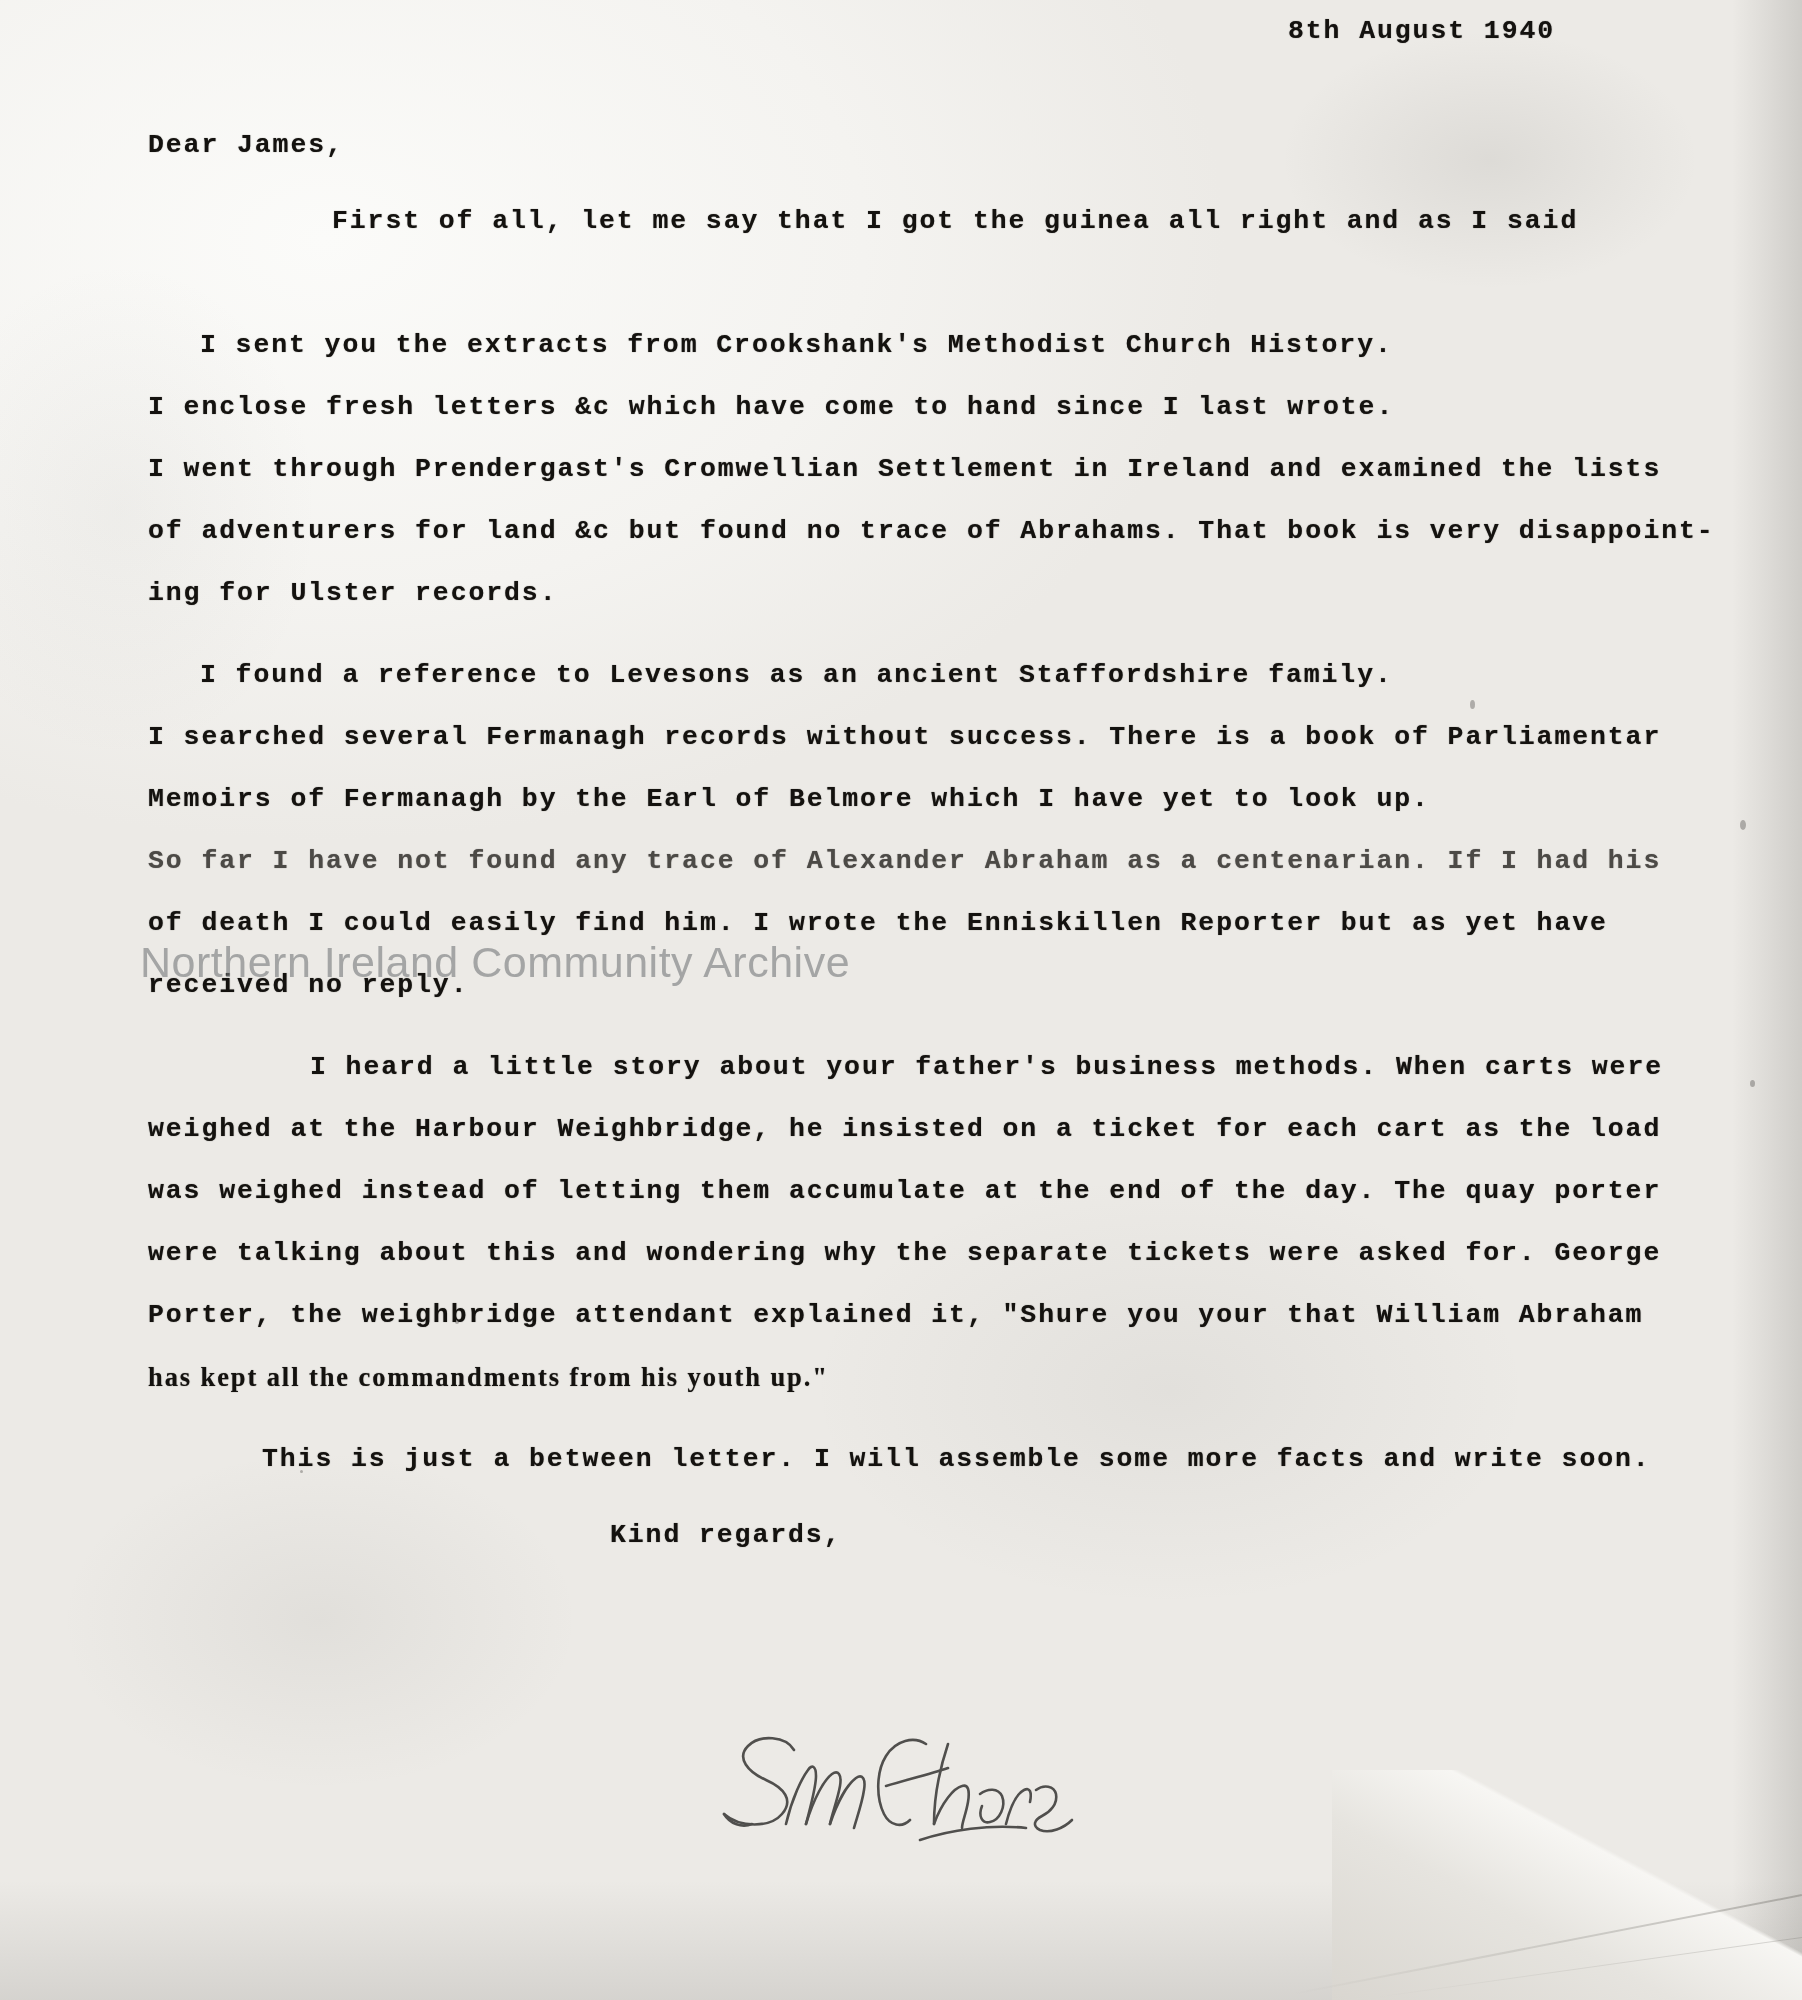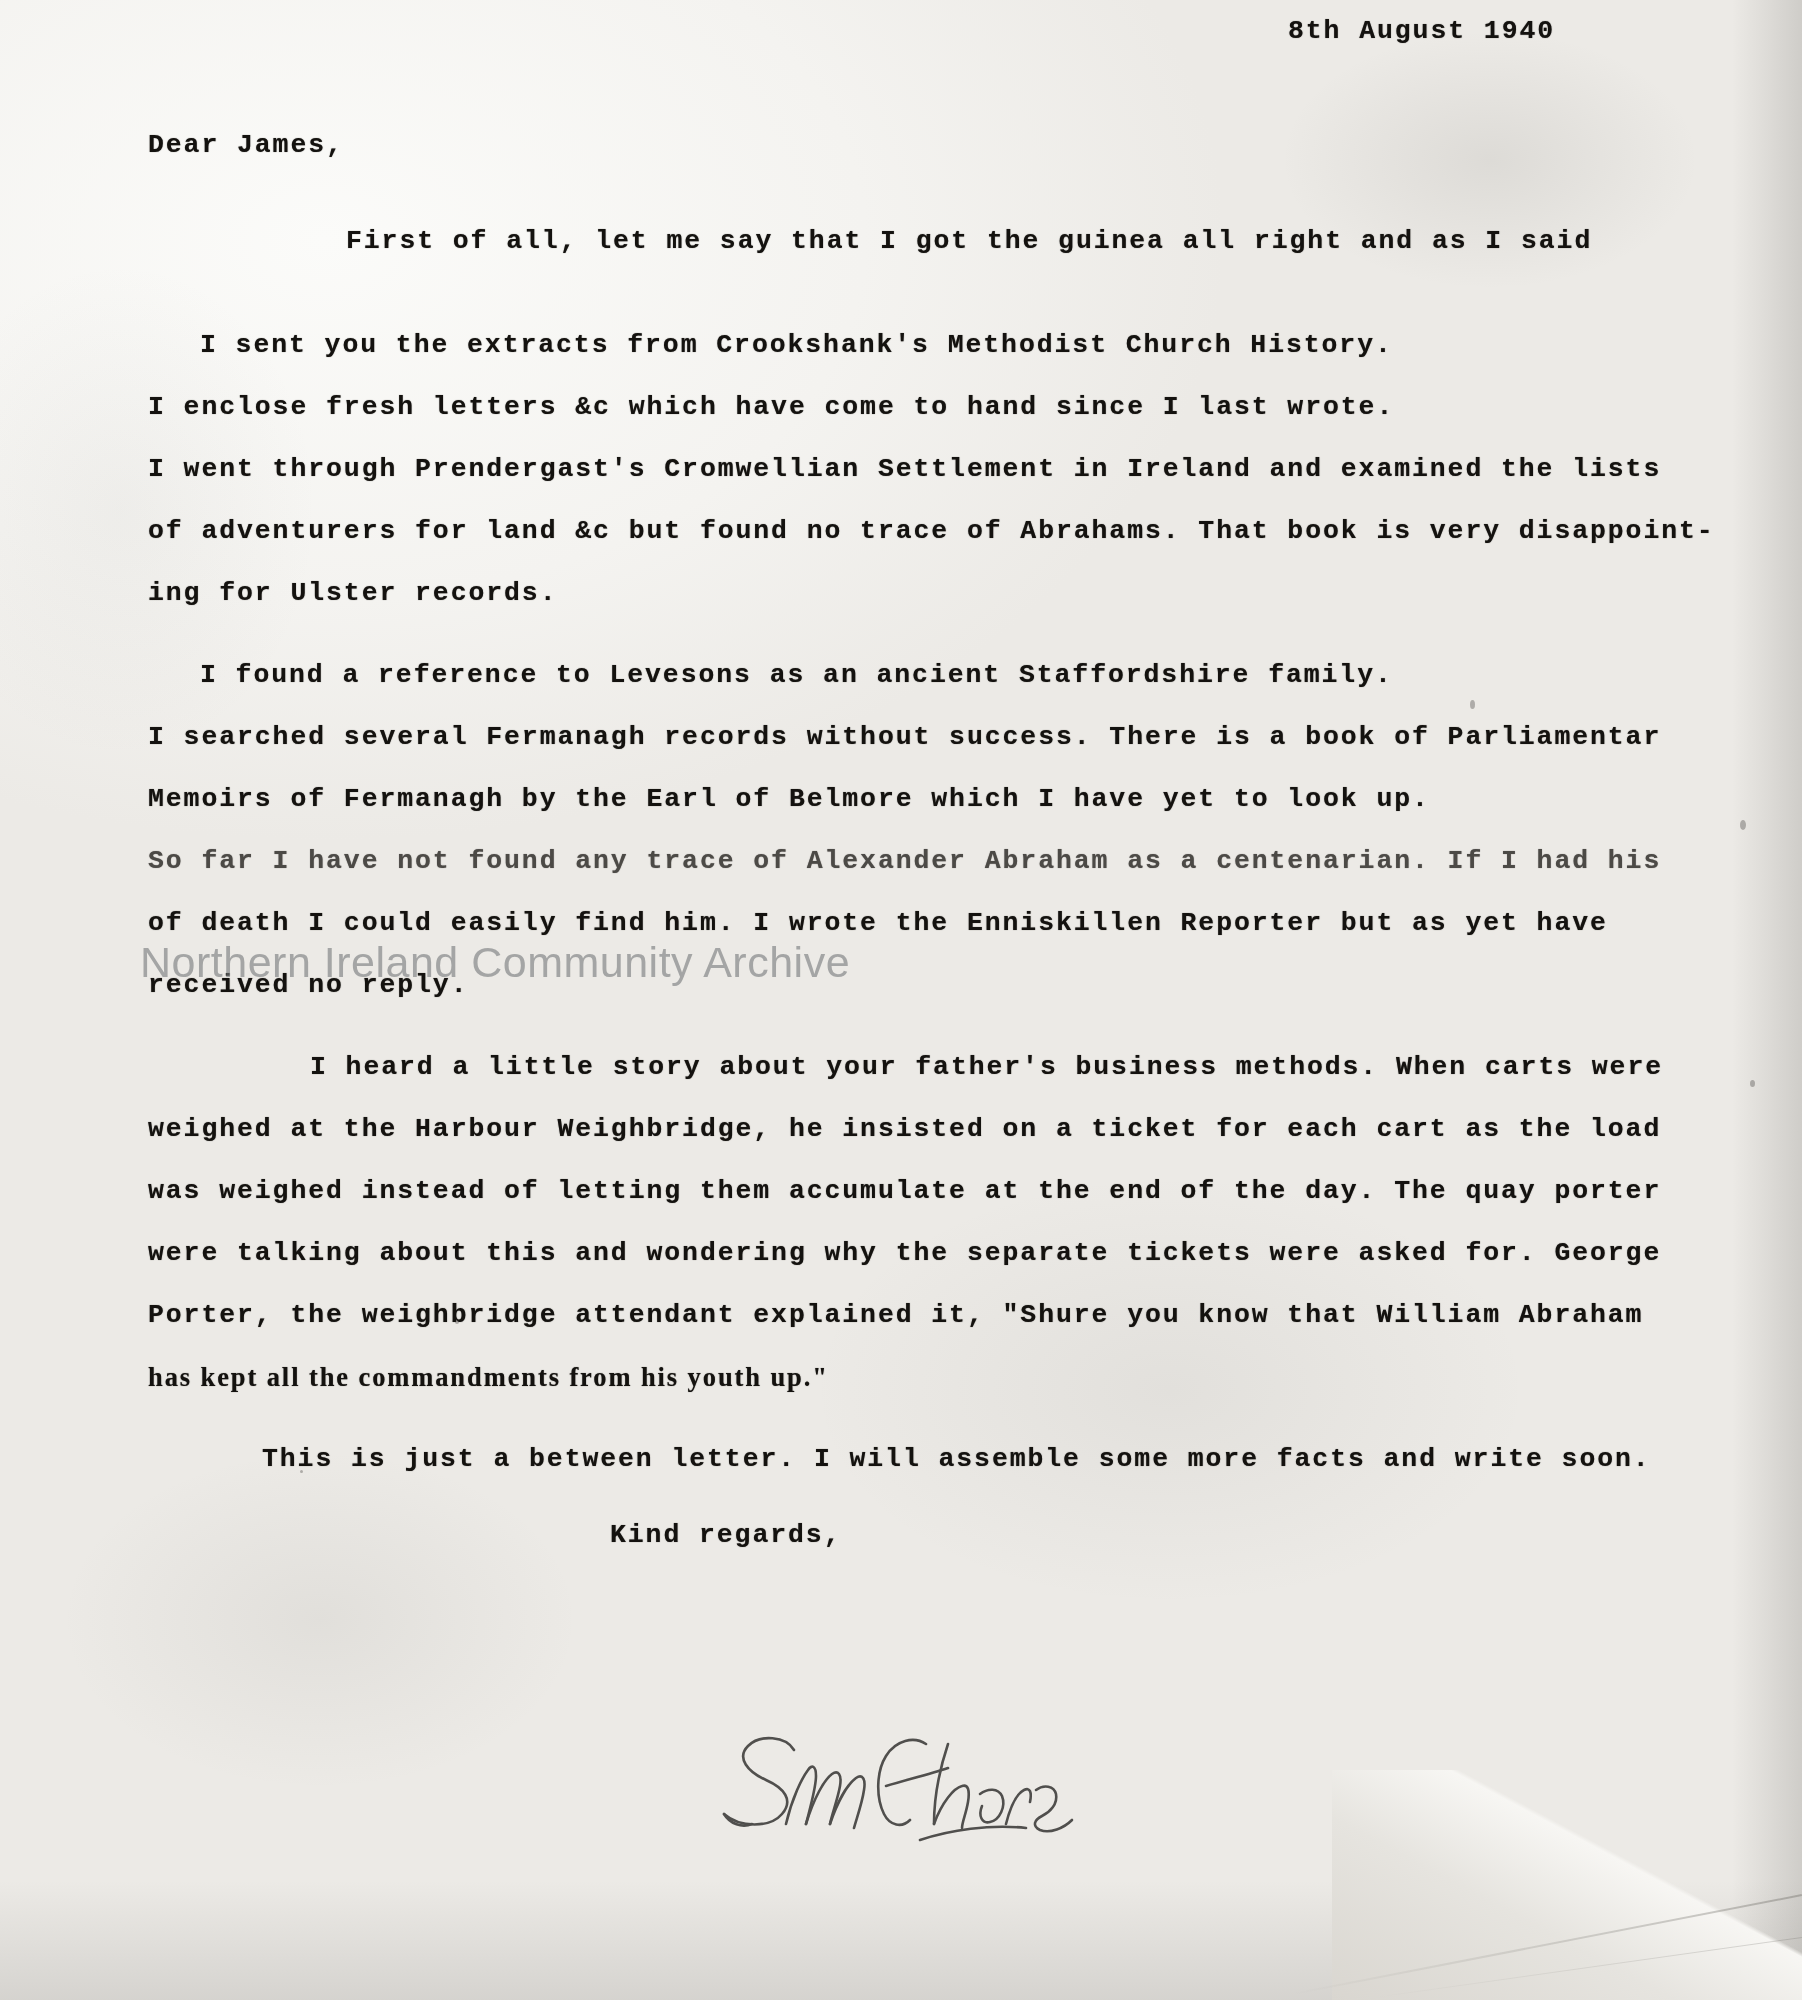--- a/index.html
+++ b/index.html
@@ -154,40 +154,40 @@
   <div class="blotch b2"></div>
   <div class="blotch b3"></div>
   <div class="blotch b4"></div>
 
   <div class="letter">
 
     <div class="tw date">8th August 1940</div>
 
     <div class="tw salutation">Dear James,</div>
 
-    <div class="tw indent" style="top:206px; left:346px;margin-top:20px;">First of all, let me say that I got the guinea all right and as I said</div>
+    <div class="tw indent" style="top:206px; left:332px;">First of all, let me say that I got the guinea all right and as I said</div>
 
     <div class="tw line" style="top:330px; left:200px;">I sent you the extracts from Crookshank's Methodist Church History.</div>
     <div class="tw line" style="top:392px;">I enclose fresh letters &amp;c which have come to hand since I last wrote.</div>
     <div class="tw line" style="top:454px;">I went through Prendergast's Cromwellian Settlement in Ireland and examined the lists</div>
     <div class="tw line" style="top:516px;">of adventurers for land &amp;c but found no trace of Abrahams. That book is very disappoint-</div>
     <div class="tw line" style="top:578px;">ing for Ulster records.</div>
 
     <div class="tw line" style="top:660px; left:200px;">I found a reference to Levesons as an ancient Staffordshire family.</div>
     <div class="tw line" style="top:722px;">I searched several Fermanagh records without success. There is a book of Parliamentar</div>
     <div class="tw line" style="top:784px;">Memoirs of Fermanagh by the Earl of Belmore which I have yet to look up.</div>
     <div class="tw line" style="top:908px;">of death I could easily find him. I wrote the Enniskillen Reporter but as yet have</div>
     <div class="tw line faint" style="top:846px;">So far I have not found any trace of Alexander Abraham as a centenarian. If I had his</div>
     <div class="tw line" style="top:970px;">received no reply.</div>
 
     <div class="tw line" style="top:1052px; left:310px;">I heard a little story about your father's business methods. When carts were</div>
     <div class="tw line" style="top:1114px;">weighed at the Harbour Weighbridge, he insisted on a ticket for each cart as the load</div>
     <div class="tw line" style="top:1176px;">was weighed instead of letting them accumulate at the end of the day. The quay porter</div>
     <div class="tw line" style="top:1238px;">were talking about this and wondering why the separate tickets were asked for. George</div>
-    <div class="tw line" style="top:1300px;">Porter, the weighbridge attendant explained it, "Shure you know that William Abraham</div>
+    <div class="tw line" style="top:1300px;">Porter, the weighbridge attendant explained it, "Shure you your that William Abraham</div>
     <div class="tw line" style="top:1362px;font-family:Liberation Serif, serif;">has kept all the commandments from his youth up."</div>
 
     <div class="tw line" style="top:1444px; left:262px;">This is just a between letter. I will assemble some more facts and write soon.</div>
 
     <div class="tw line" style="top:1520px; left:610px;">Kind regards,</div>
 
     <div class="signature">
       <svg width="420" height="160" viewBox="0 0 420 160" fill="none" xmlns="http://www.w3.org/2000/svg">
         <g stroke="#3b3a38" stroke-width="2.6" fill="none" stroke-linecap="round" stroke-linejoin="round" opacity="0.88">
           <path d="M104 22 C 96 8, 70 6, 58 18 C 46 30, 58 44, 76 52 C 94 60, 104 72, 92 86 C 80 100, 50 100, 34 86"></path>

